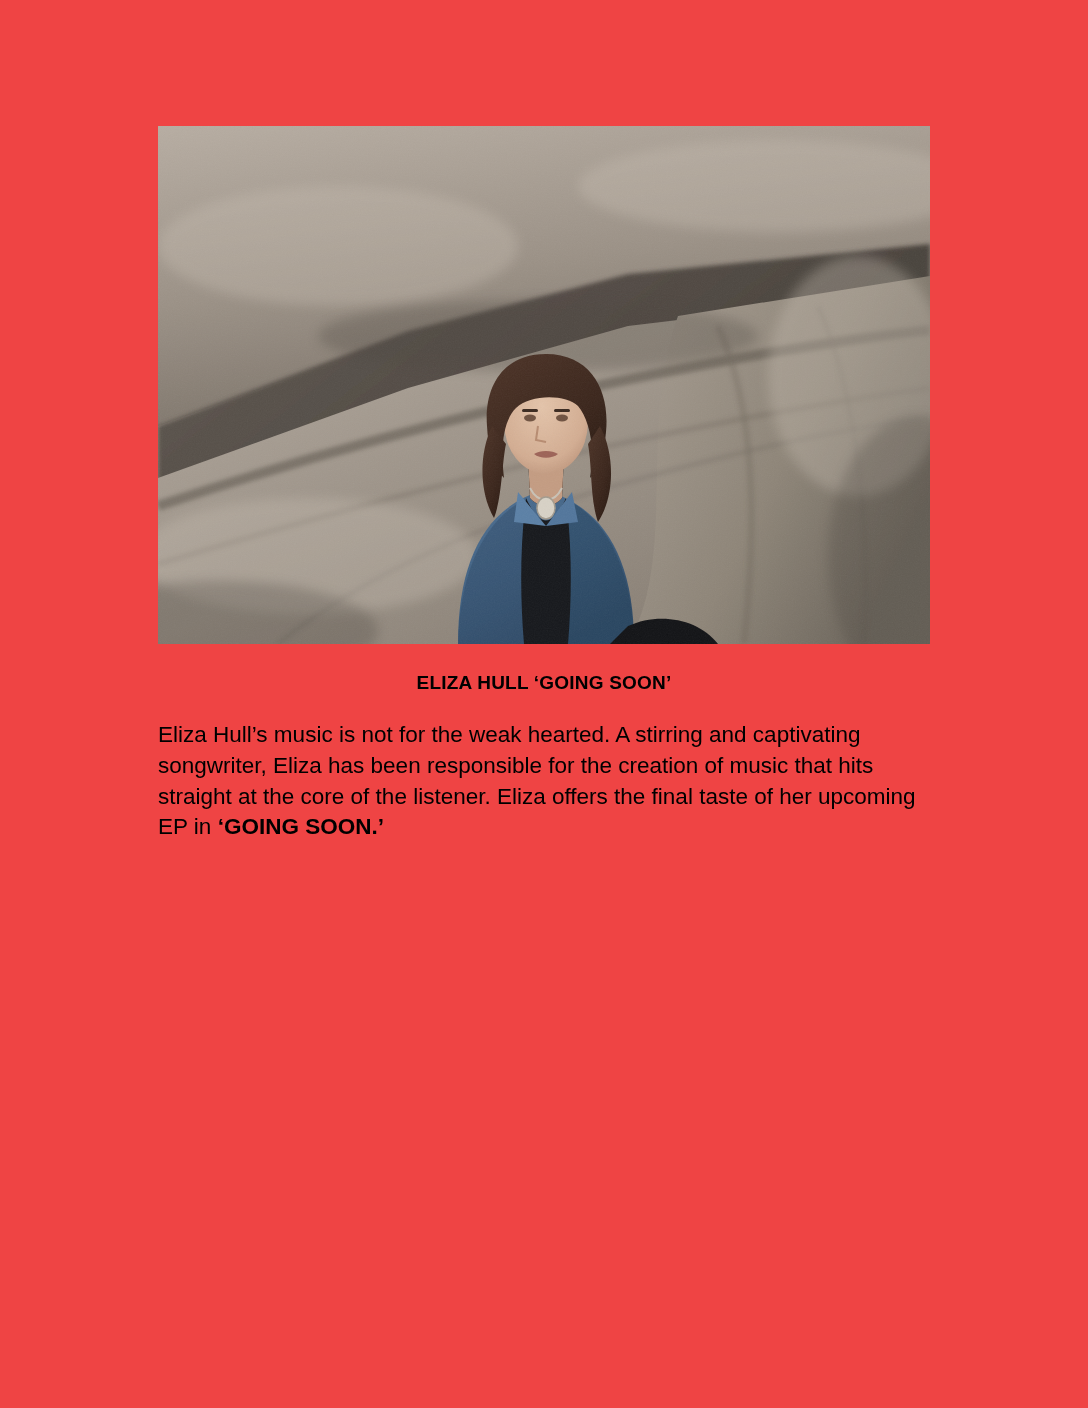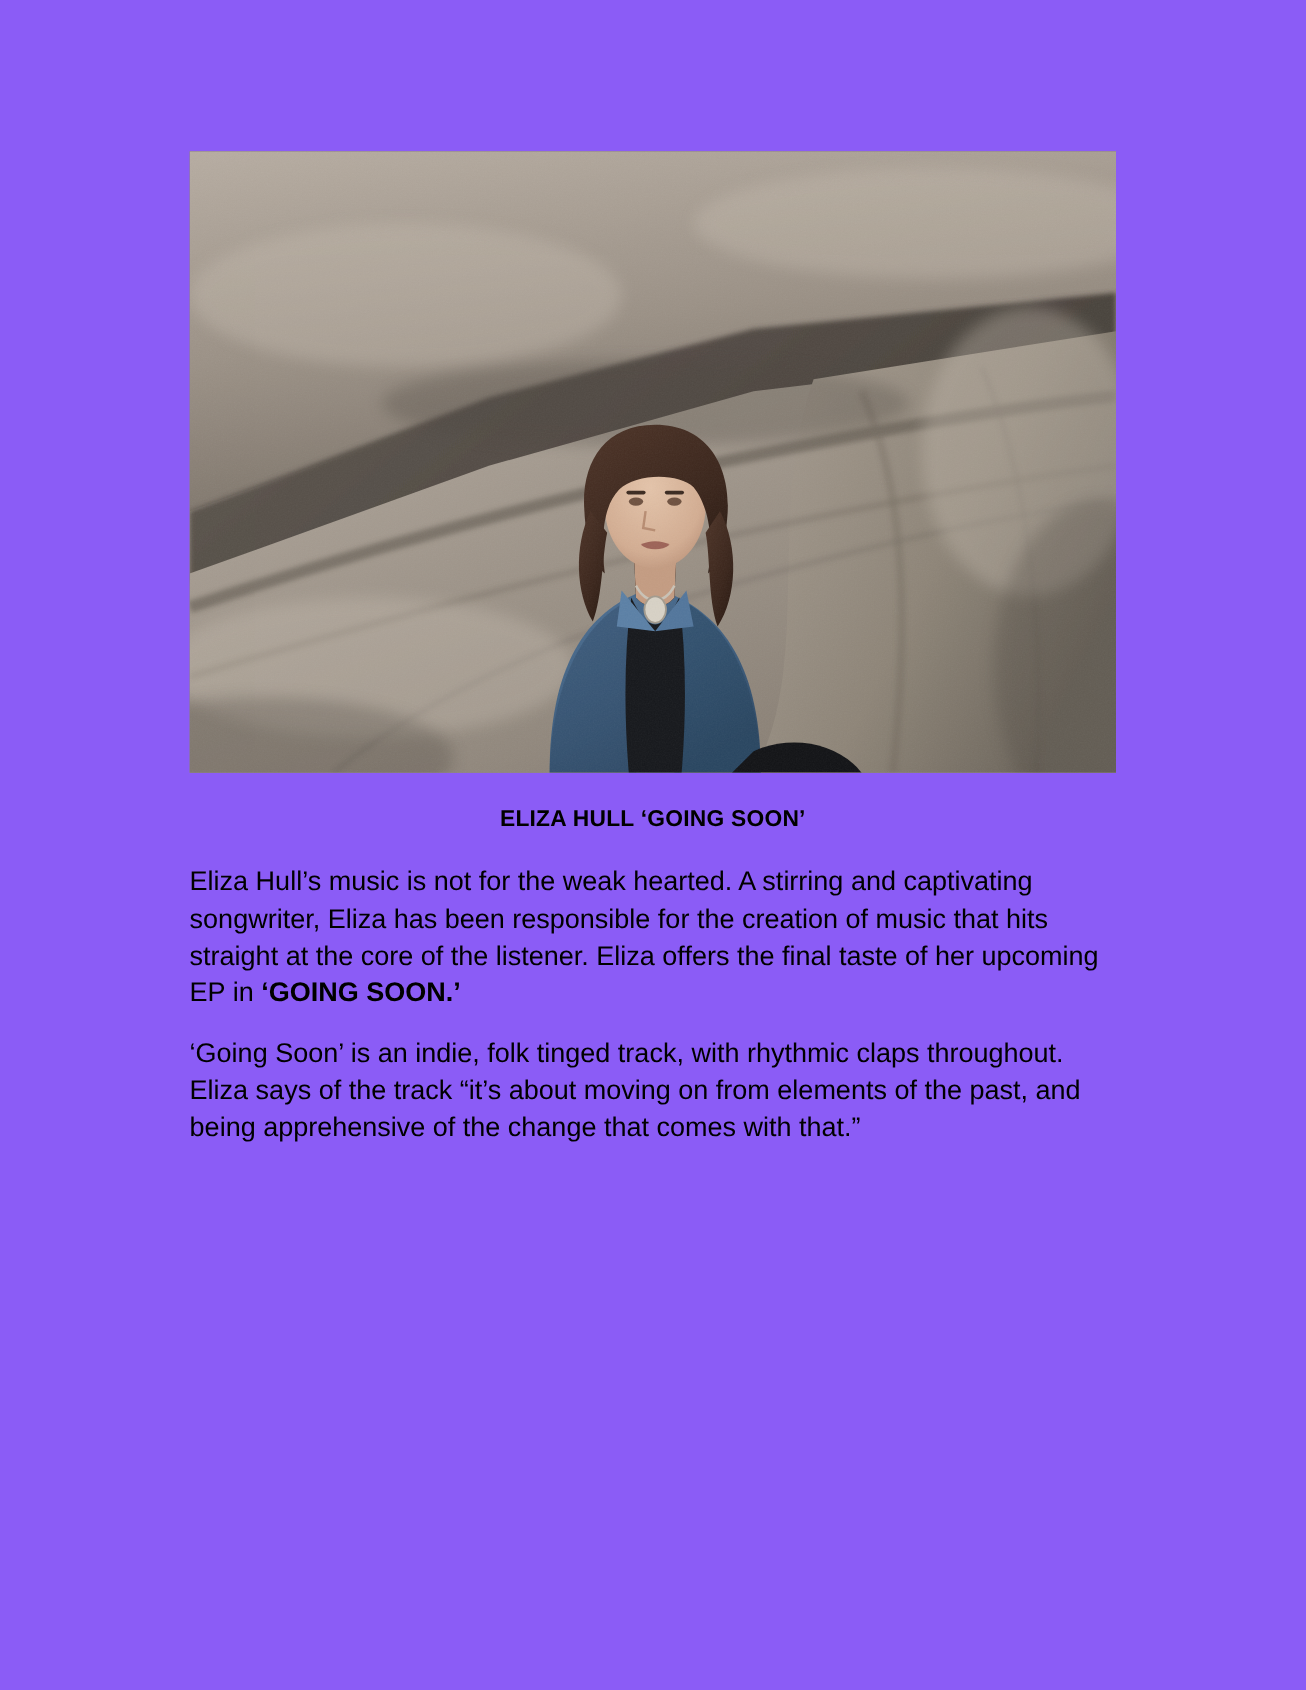--- a/index.html
+++ b/index.html
@@ -11,21 +11,21 @@
     width: 1088px;
     height: 1408px;
     font-family: "Liberation Sans", sans-serif;
     color: #000000;
     overflow: hidden;
   }
   .page {
     position: relative;
     width: 1088px;
     height: 1408px;
-    background: #8b5cf6;
+    background: #ef4444;
   }
   .content {
     position: absolute;
     left: 158px;
     top: 126px;
     width: 772px;
   }
 
   
   .photo {
@@ -182,18 +182,17 @@
         </g>
 
         <rect width="772" height="518" filter="url(#grain)" opacity="0.5"></rect>
       </svg>
     </div>
 
     <div class="doc-title">ELIZA HULL ‘GOING SOON’</div>
 
     <p class="para"><span>Eliza Hull’s music is not for the weak hearted. A stirring and captivating songwriter, Eliza has been responsible for the creation of music that hits straight at the core of the listener. Eliza offers the final taste of her upcoming EP in </span><span class="b">‘GOING SOON.’</span></p>
 
-    <p class="para"><span>‘Going Soon’ is an indie, folk tinged track, with rhythmic claps throughout. Eliza says of the track “it’s about moving on from elements of the past, and being apprehensive of the change that comes with that.”</span></p>
 
 
 
   </div>
 </div>
 
 </body></html>

